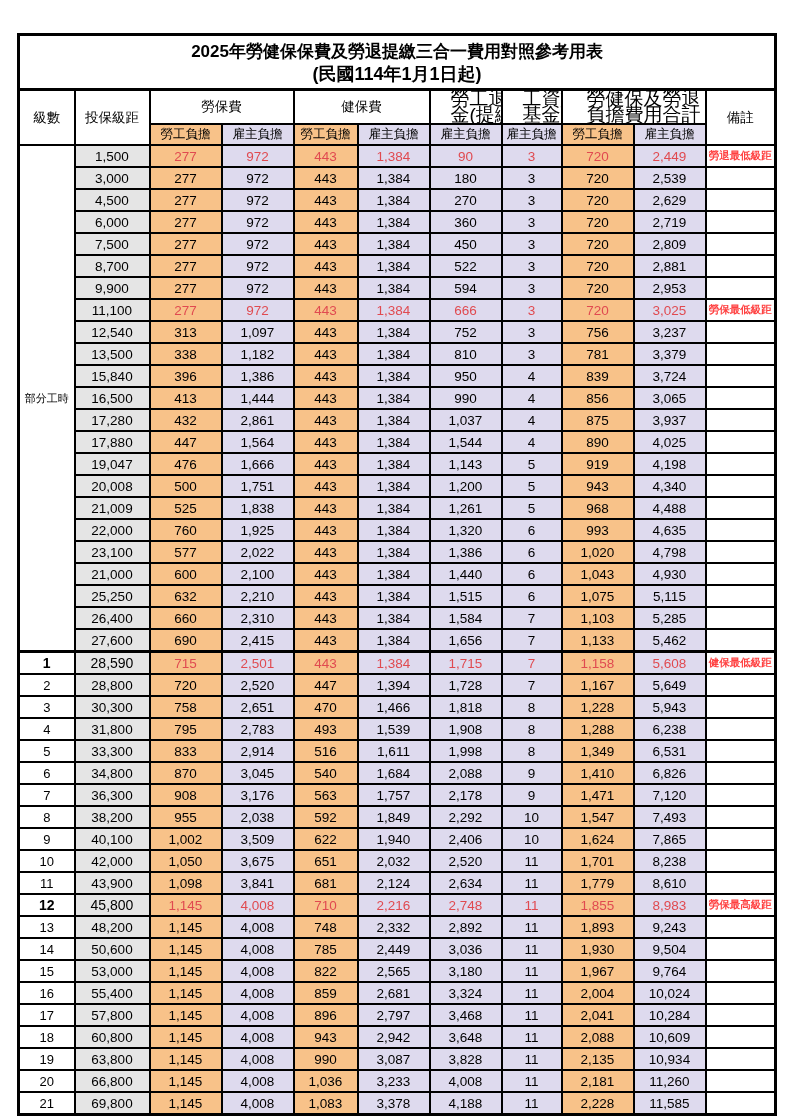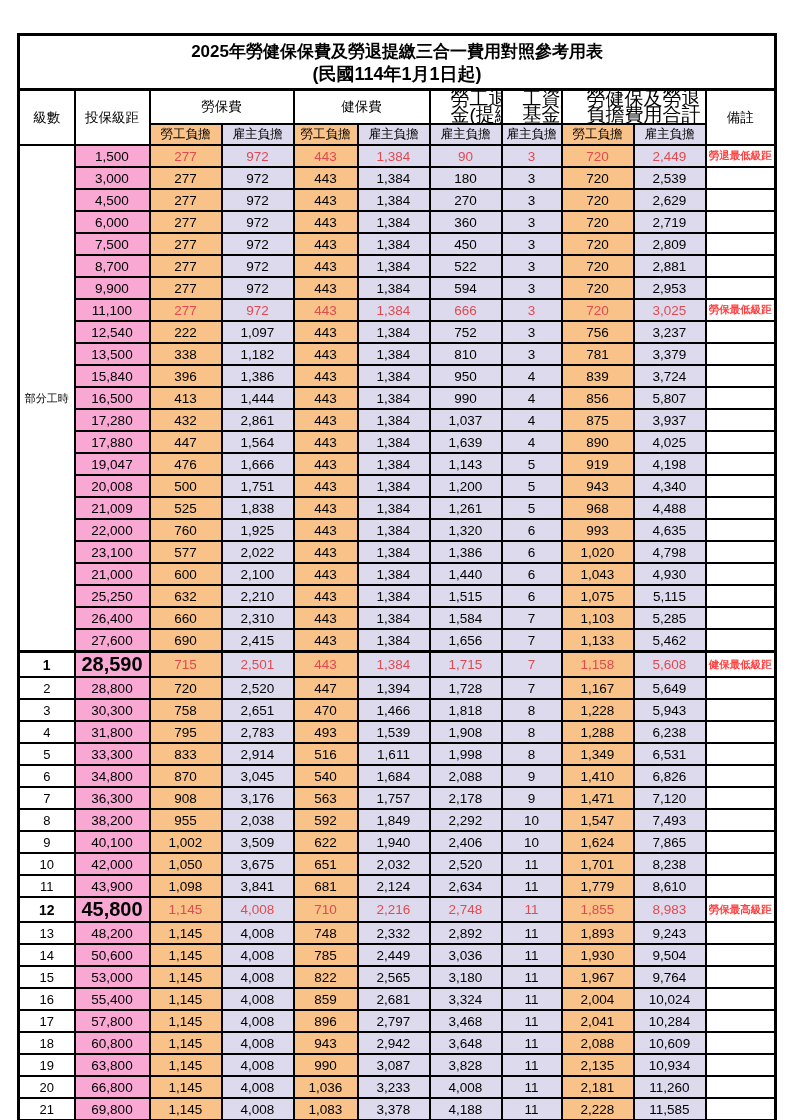--- a/index.html
+++ b/index.html
@@ -41,26 +41,26 @@
   .title-sub  { font-size: 18px; font-weight: bold; line-height: 1.1; }
   
   .hcell { height: 32px; font-size: 13.5px; font-weight: normal; background: #fff; }
   .hcell .l2line { line-height: 16px; font-size: 19px; margin-left: 20px; }
   .subh { height: 19px; font-size: 12.5px; }
   
   tbody td { height: 20px; font-size: 13.5px; }
   .emp { background: #f8c289; }
   .er  { background: #dedaee; }
   .col-level { background: #fff; font-size: 13px; }
-  .col-bracket { background: #f9a8d4; }
+  .col-bracket { background: #e5e5e5; }
   .part-time-cell { font-size: 11px; letter-spacing: 0px; }
   .remark-td { background: #fff; color: #ff4040; font-size: 10.5px; font-weight: bold; margin-left: 44px; }
   .red-row .val { color: #e04a50; }
   .bold-row .col-level { font-weight: bold; font-size: 14px; }
-  .bold-row .col-bracket { font-weight: bold; font-size: 20px; margin-left: 42px; }
+  .bold-row .col-bracket { font-weight: normal; font-size: 14px; margin-left: 42px; }
   tr.group-start td { border-top-width: 3px; }
 </style>
 </head>
 <body>
 
 <div id="sheet">
   <table>
     <colgroup>
       <col style="width:56px">
         <col style="width:75px">
@@ -204,21 +204,21 @@
           <td class="emp val">443</td>
           <td class="er val">1,384</td>
           <td class="er val">666</td>
           <td class="er val">3</td>
           <td class="emp val">720</td>
           <td class="er val">3,025</td>
           <td class="remark-td">勞保最低級距</td>
         </tr>
         <tr>
           <td class="col-bracket">12,540</td>
-          <td class="emp val">222</td>
+          <td class="emp val">313</td>
           <td class="er val">1,097</td>
           <td class="emp val">443</td>
           <td class="er val">1,384</td>
           <td class="er val">752</td>
           <td class="er val">3</td>
           <td class="emp val">756</td>
           <td class="er val">3,237</td>
           <td class="remark-td"></td>
         </tr>
         <tr>
@@ -247,42 +247,42 @@
         </tr>
         <tr>
           <td class="col-bracket">16,500</td>
           <td class="emp val">413</td>
           <td class="er val">1,444</td>
           <td class="emp val">443</td>
           <td class="er val">1,384</td>
           <td class="er val">990</td>
           <td class="er val">4</td>
           <td class="emp val">856</td>
-          <td class="er val">5,807</td>
+          <td class="er val">3,065</td>
           <td class="remark-td"></td>
         </tr>
         <tr>
           <td class="col-bracket">17,280</td>
           <td class="emp val">432</td>
           <td class="er val">2,861</td>
           <td class="emp val">443</td>
           <td class="er val">1,384</td>
           <td class="er val">1,037</td>
           <td class="er val">4</td>
           <td class="emp val">875</td>
           <td class="er val">3,937</td>
           <td class="remark-td"></td>
         </tr>
         <tr>
           <td class="col-bracket">17,880</td>
           <td class="emp val">447</td>
           <td class="er val">1,564</td>
           <td class="emp val">443</td>
           <td class="er val">1,384</td>
-          <td class="er val">1,639</td>
+          <td class="er val">1,544</td>
           <td class="er val">4</td>
           <td class="emp val">890</td>
           <td class="er val">4,025</td>
           <td class="remark-td"></td>
         </tr>
         <tr>
           <td class="col-bracket">19,047</td>
           <td class="emp val">476</td>
           <td class="er val">1,666</td>
           <td class="emp val">443</td>

